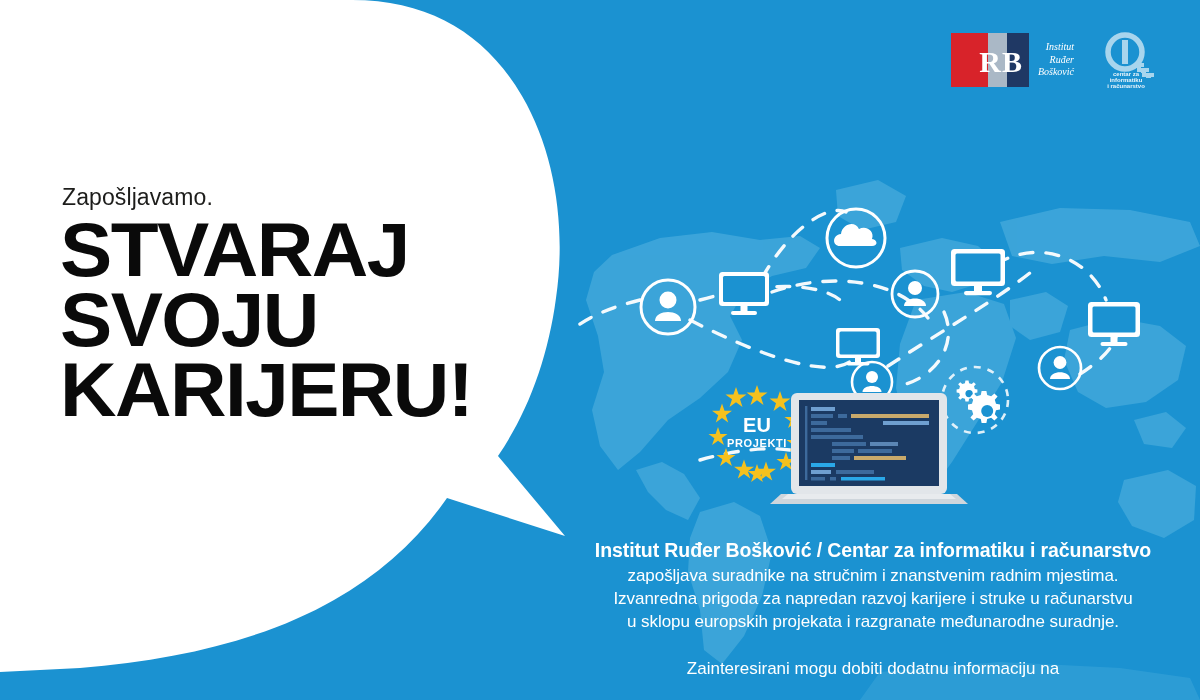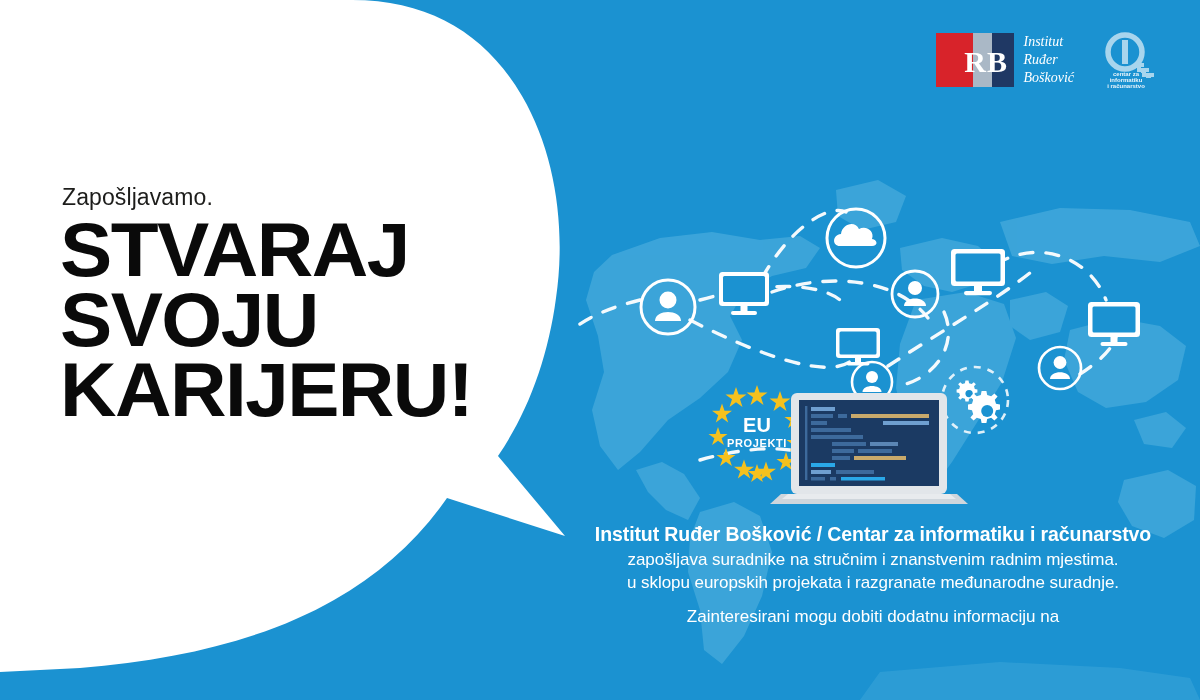--- a/index.html
+++ b/index.html
@@ -51,42 +51,42 @@
     margin: 0;
     white-space: nowrap;
     transform: scaleX(1.03);
     transform-origin: left center;
   }
 
   
   #copy-block {
     position: absolute;
     left: 560px;
-    top: 522px;
+    top: 538px;
     width: 626px;
     text-align: center;
     z-index: 40;
     color: #ffffff;
   }
   #copy-title {
     font-size: 19.5px;
     font-weight: 700;
     line-height: 1.25;
     margin: 0 0 3px 0;
     letter-spacing: -0.1px;
   }
   .copy-line {
     font-size: 17px;
     font-weight: 400;
     line-height: 1.35;
     margin: 0;
     letter-spacing: -0.05px;
   }
   #contact-block {
-    margin-top: 11px;
+    margin-top: 24px;
   }
   #contact-lead {
     font-size: 17px;
     font-weight: 400;
     line-height: 1.35;
     margin: 0;
   }
   #contact-detail {
     font-size: 17.5px;
     font-weight: 700;
@@ -108,23 +108,24 @@
   #irb-logo {
     display: flex;
     align-items: center;
     gap: 9px;
   }
   #irb-mark { display: block; }
   #irb-wordmark {
     font-family: "Liberation Serif", serif;
     font-style: italic;
     color: #ffffff;
-    font-size: 14px;
+    font-size: 10px;
     line-height: 1.28;
     white-space: pre-line;
+    text-align: right;
   }
   #cir-logo { display: block; }
 </style>
 </head>
 <body>
 
 <div id="poster">
 
   <svg class="layer" id="bg-svg" viewBox="0 0 1200 700">
     <rect x="0" y="0" width="1200" height="700" fill="#1b92d1"></rect>
@@ -344,20 +345,21 @@
   <div id="headline-block">
     <p id="eyebrow">Zapošljavamo.</p>
     <p class="headline-line">STVARAJ</p>
     <p class="headline-line">SVOJU</p>
     <p class="headline-line">KARIJERU!</p>
   </div>
 
   <div id="copy-block">
     <p id="copy-title">Institut Ruđer Bošković / Centar za informatiku i računarstvo</p>
     <p class="copy-line">zapošljava suradnike na stručnim i znanstvenim radnim mjestima.</p>
+    <p class="copy-line">Izvanredna prigoda za napredan razvoj karijere i struke u računarstvu</p>
     <p class="copy-line">u sklopu europskih projekata i razgranate međunarodne suradnje.</p>
     <div id="contact-block">
       <p id="contact-lead">Zainteresirani mogu dobiti dodatnu informaciju na</p>
     </div>
   </div>
 
   <div id="logo-bar">
 
     <div id="irb-logo">
       <svg id="irb-mark" width="78" height="54" viewBox="0 0 78 54">

